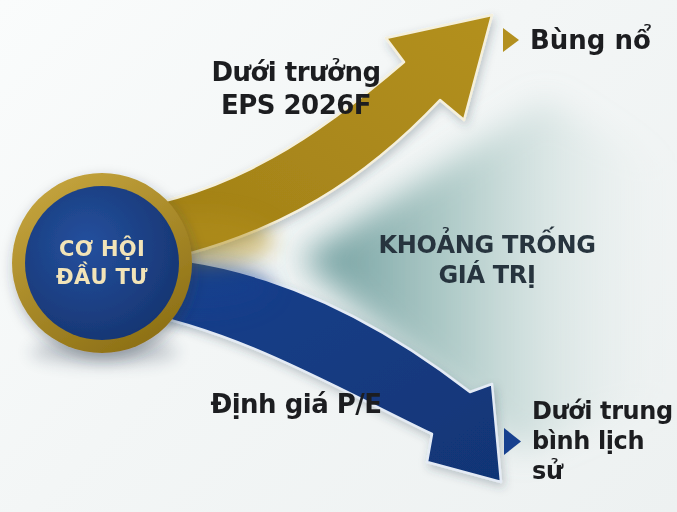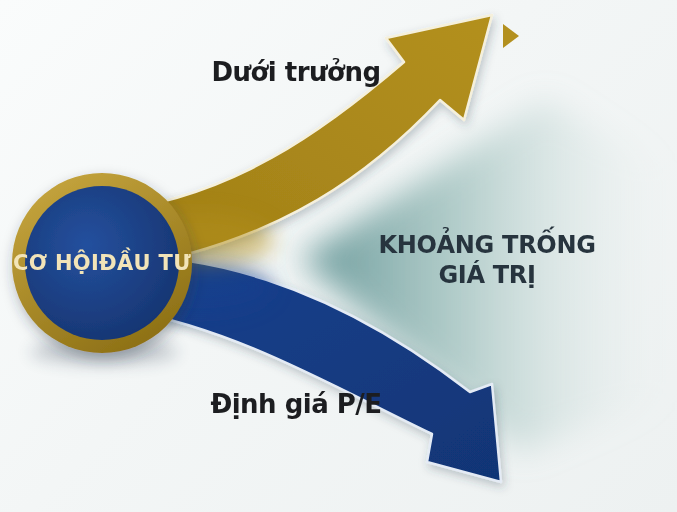--- a/index.html
+++ b/index.html
@@ -27,21 +27,21 @@
   }
   .outcome{
     position:absolute;display:flex;align-items:center;gap:11px;
     font-weight:700;color:#1c1d20;
   }
   .outcome-top{left:503px;top:24px;font-size:26px;line-height:32px;}
   .outcome-bottom{left:504px;top:396px;font-size:24px;line-height:30px;letter-spacing:-0.4px;}
   .bullet{flex:0 0 auto;display:block;}
   .hub-text{
     position:absolute;left:22px;top:190px;width:160px;height:146px;
-    display:flex;flex-direction:row;align-items:center;justify-content:center;
+    display:flex;flex-direction:column;align-items:center;justify-content:center;
     font-weight:700;font-size:21px;line-height:28px;
     color:#f2e4b8;text-align:center;letter-spacing:0.3px;
   }
   .hub-text div{white-space:nowrap;}
 </style>
 </head>
 <body>
 
 <div class="stage">
 
@@ -116,31 +116,42 @@
     </g>
   </svg>
 
   <div class="hub-text">
     <div>CƠ HỘI</div>
     <div>ĐẦU TƯ</div>
   </div>
 
   <div class="lbl label-top">
     <div>Dưới trưởng</div>
+    <div>EPS 2026F</div>
   </div>
 
   <div class="outcome outcome-top">
     <svg class="bullet" width="16" height="24" viewBox="0 0 16 24">
       <polygon points="0,0 16,12 0,24" fill="#b3901f"></polygon>
     </svg>
+    <span>Bùng nổ</span>
   </div>
 
   <div class="lbl gap-label">
     <div>KHOẢNG TRỐNG</div>
     <div>GIÁ TRỊ</div>
   </div>
 
   <div class="lbl label-bottom">
     <span>Định giá P/E</span>
   </div>
 
+  <div class="outcome outcome-bottom">
+    <svg class="bullet" width="17" height="27" viewBox="0 0 17 27">
+      <polygon points="0,0 17,13.5 0,27" fill="#17418f"></polygon>
+    </svg>
+    <span>
+      <div>Dưới trung</div>
+      <div>bình lịch sử</div>
+    </span>
+  </div>
 
 </div>
 
 </body></html>

